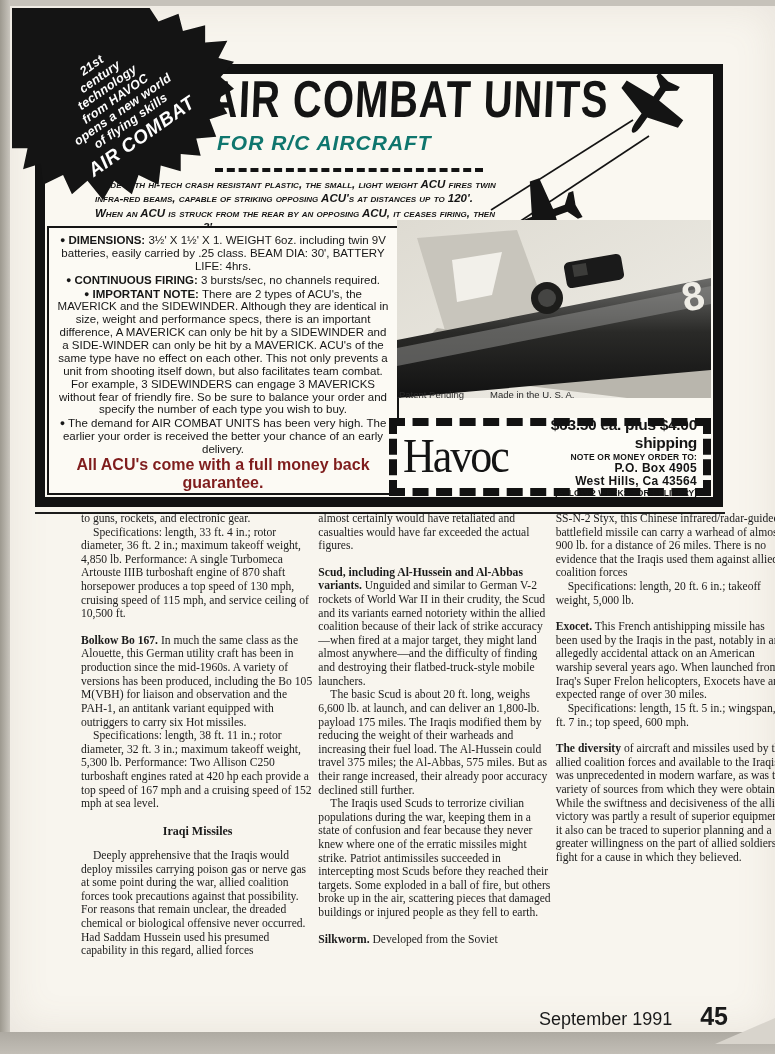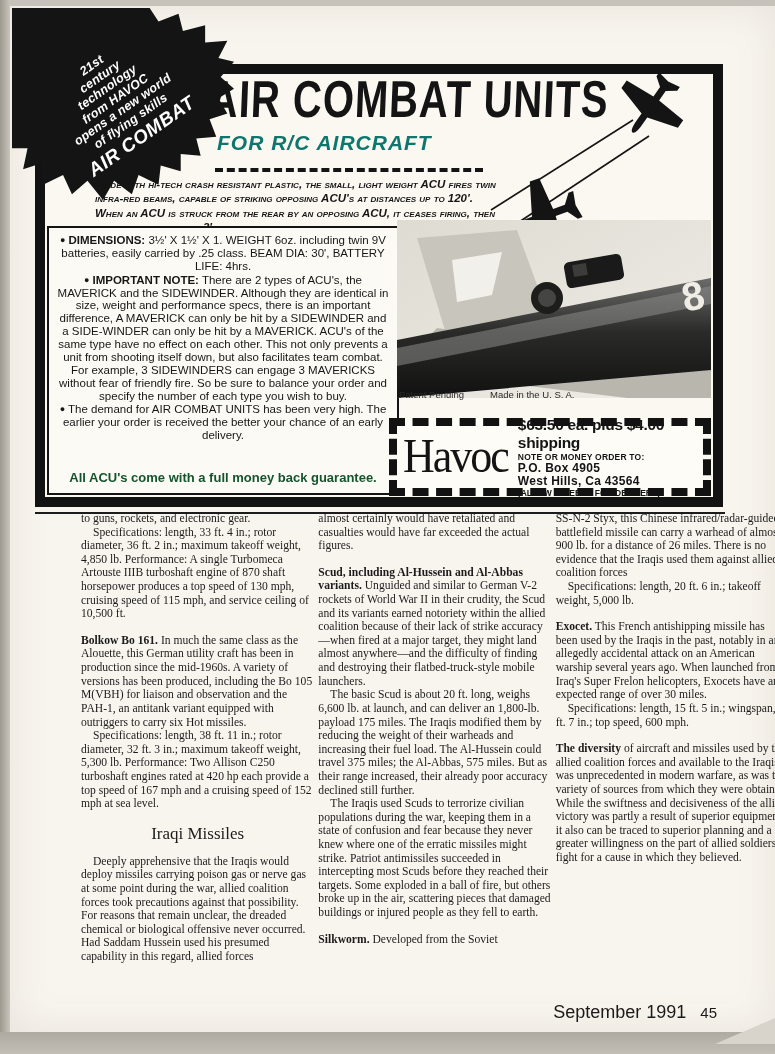--- a/index.html
+++ b/index.html
@@ -45,76 +45,77 @@
   .intro { position:absolute; left:50px; top:103px; width:402px; font-size:11.5px;
         line-height:1.24; font-weight:bold; font-style:italic;
         font-variant:small-caps; color:#141414; }
 
   .bullet-box { position:absolute; left:2px; top:152px; width:352px; height:269px;
         border:2px solid #141414; background:#fcfaf4; padding:5px 8px 6px 8px;
         display:flex; flex-direction:column; overflow:hidden; }
   .bullet-box p { font-size:11.5px; line-height:1.12; color:#161616; margin:1px 0 0 0;text-align:center; }
   .bullet-box p b { font-weight:bold; }
   .bullet-dot { font-size:9px; margin-right:3px; position:relative; top:-1px; }
-  .guarantee { margin-top:auto; text-align:center; font-weight:bold; font-size:13px;
-        color:#14532d; padding-bottom:2px; }
+  .guarantee { margin-top:auto; text-align:center; font-weight:bold; font-size:16px;
+        color:#7f1d1d; padding-bottom:2px; }
 
   .planes { position:absolute; left:438px; top:-16px; width:228px; height:195px; }
 
   .photo { position:absolute; left:352px; top:146px; width:314px; height:178px; }
   .photo svg { display:block; }
   .photo-caption { position:absolute; left:354px; top:315px; width:310px;
         font-size:9.5px; color:#2a2a2a; display:flex; gap:26px; }
 
   .order-box { position:absolute; left:344px; top:344px; width:322px; height:78px;
         border:8px dashed #121212; background:#fdfcf7; display:flex;
         align-items:center; padding:2px 6px; }
   .brand { font-family:"Liberation Serif", serif; font-size:44px; color:#141414;
         letter-spacing:-2px; line-height:1; transform:scaleY(1.08); }
-  .order-right { margin-left:10px; color:#141414; }
+  .order-right { margin-left:10px; color:#141414;text-align:right; }
   .order-price { font-size:15.5px; font-weight:bold; letter-spacing:-.3px; }
   .order-to { font-size:8.5px; font-weight:bold; letter-spacing:.2px; }
   .order-addr { font-size:12px; font-weight:bold; letter-spacing:.3px; line-height:1.08; }
   .order-delivery { font-size:8.5px; font-weight:bold; }
 
   
   .article-rule { position:absolute; left:35px; top:512px; width:690px; height:2px;
         background:#1c1c1c; border:none; }
 
   .columns { position:absolute; left:37px; top:512px; width:708px; height:486px;
         display:flex; gap:4px; overflow:hidden;margin-left:44px; }
   .col { flex:1 1 0; font-family:"Liberation Serif", serif; font-size:11.6px;
         line-height:1.175; color:#1b1b1b; }
   .col p { margin:0; }
   .col p.indent { text-indent:12px; }
   .col p.gap { margin-top:13px; }
-  .col h3 { text-align:center; font-size:17px; font-weight:normal; margin:13px 0 11px 0; }
+  .col h3 { text-align:center; font-size:12px; font-weight:bold; margin:13px 0 11px 0; }
   .endmark { float:right; width:9px; height:9px; border:1.3px solid #1b1b1b;
         margin-top:3px; }
 
-  .footer { position:absolute; top:1002px; right:58px; display:flex;
-        align-items:baseline; gap:14px; color:#1a1a1a; }
+  .footer { position:absolute; top:1002px; right:47px; display:flex;
+        align-items:baseline; gap:28px; color:#1a1a1a; }
   .footer .issue { font-size:18px; }
-  .footer .pageno { font-size:15px; font-weight:normal; }
+  .footer .pageno { font-size:25px; font-weight:bold; }
 </style>
 </head>
 <body>
 
 <div class="page">
   <div class="paper"></div>
 
   <div class="ad">
     <div class="headline">AIR COMBAT UNITS</div>
     <div class="subhead">FOR R/C AIRCRAFT</div>
     <div class="dash-rule"></div>
     <div class="intro">Made with hi-tech crash resistant plastic, the small, light weight ACU fires twin infra-red beams, capable of striking opposing ACU's at distances up to 120'. When an ACU is struck from the rear by an opposing ACU, it ceases firing, then releases and trails a 3' streamer.</div>
 
     <div class="bullet-box">
       <div id="bullets">
           <p><span class="bullet-dot">●</span><b>DIMENSIONS:</b> 3½' X 1½' X 1. WEIGHT 6oz. including twin 9V batteries, easily carried by .25 class. BEAM DIA: 30', BATTERY LIFE: 4hrs.</p>
+          <p><span class="bullet-dot">●</span><b>CONTINUOUS FIRING:</b> 3 bursts/sec, no channels required.</p>
           <p><span class="bullet-dot">●</span><b>IMPORTANT NOTE:</b> There are 2 types of ACU's, the MAVERICK and the SIDEWINDER. Although they are identical in size, weight and performance specs, there is an important difference, A MAVERICK can only be hit by a SIDEWINDER and a SIDE-WINDER can only be hit by a MAVERICK. ACU's of the same type have no effect on each other. This not only prevents a unit from shooting itself down, but also facilitates team combat. For example, 3 SIDEWINDERS can engage 3 MAVERICKS without fear of friendly fire. So be sure to balance your order and specify the number of each type you wish to buy.</p>
           <p><span class="bullet-dot">●</span>The demand for AIR COMBAT UNITS has been very high. The earlier your order is received the better your chance of an early delivery.</p>
         </div>
       <div class="guarantee">All ACU's come with a full money back guarantee.</div>
     </div>
 
     <svg class="planes" viewBox="0 0 228 195">
       <line x1="150" y1="62" x2="8" y2="152" stroke="#141414" stroke-width="1.6"></line>
       <line x1="166" y1="78" x2="30" y2="168" stroke="#141414" stroke-width="1.6"></line>
       <path d="M 0 -28 C 2 -28 3 -24 3 -18 L 3 -10 L 30 -2 L 30 6 L 3 8 L 3 18 L 11 24 L 11 28 L 0 26 L -11 28 L -11 24 L -3 18 L -3 8 L -30 6 L -30 -2 L -3 -10 L -3 -18 C -3 -24 -2 -28 0 -28 Z" transform="translate(168,48) rotate(215) scale(1.15)" fill="#141414"></path>
@@ -175,21 +176,21 @@
         <div>AIR COMBAT</div>
       </div>
   </div>
 
   <hr class="article-rule">
 
   <div class="columns" id="columns">
       <div class="col">
         <p>to guns, rockets, and electronic gear.</p>
         <p class="indent">Specifications: length, 33 ft. 4 in.; rotor diameter, 36 ft. 2 in.; maximum takeoff weight, 4,850 lb. Performance: A single Turbomeca Artouste IIIB turboshaft engine of 870 shaft horsepower produces a top speed of 130 mph, cruising speed of 115 mph, and service ceiling of 10,500 ft.</p>
-        <p class="gap"><b>Bolkow Bo 161.</b> In much the same class as the Alouette, this German utility craft has been in production since the mid-1960s. A variety of versions has been produced, including the Bo 105 M(VBH) for liaison and observation and the PAH-1, an antitank variant equipped with outriggers to carry six Hot missiles.</p>
+        <p class="gap"><b>Bolkow Bo 167.</b> In much the same class as the Alouette, this German utility craft has been in production since the mid-1960s. A variety of versions has been produced, including the Bo 105 M(VBH) for liaison and observation and the PAH-1, an antitank variant equipped with outriggers to carry six Hot missiles.</p>
         <p class="indent">Specifications: length, 38 ft. 11 in.; rotor diameter, 32 ft. 3 in.; maximum takeoff weight, 5,300 lb. Performance: Two Allison C250 turboshaft engines rated at 420 hp each provide a top speed of 167 mph and a cruising speed of 152 mph at sea level.</p>
         <h3>Iraqi Missiles</h3>
         <p class="indent">Deeply apprehensive that the Iraqis would deploy missiles carrying poison gas or nerve gas at some point during the war, allied coalition forces took precautions against that possibility. For reasons that remain unclear, the dreaded chemical or biological offensive never occurred. Had Saddam Hussein used his presumed capability in this regard, allied forces</p>
       </div>
       <div class="col">
         <p>almost certainly would have retaliated and casualties would have far exceeded the actual figures.</p>
         <p class="gap"><b>Scud, including Al-Hussein and Al-Abbas variants.</b> Unguided and similar to German V-2 rockets of World War II in their crudity, the Scud and its variants earned notoriety within the allied coalition because of their lack of strike accuracy—when fired at a major target, they might land almost anywhere—and the difficulty of finding and destroying their flatbed-truck-style mobile launchers.</p>
         <p class="indent">The basic Scud is about 20 ft. long, weighs 6,600 lb. at launch, and can deliver an 1,800-lb. payload 175 miles. The Iraqis modified them by reducing the weight of their warheads and increasing their fuel load. The Al-Hussein could travel 375 miles; the Al-Abbas, 575 miles. But as their range increased, their already poor accuracy declined still further.</p>
         <p class="indent">The Iraqis used Scuds to terrorize civilian populations during the war, keeping them in a state of confusion and fear because they never knew where one of the erratic missiles might strike. Patriot antimissiles succeeded in intercepting most Scuds before they reached their targets. Some exploded in a ball of fire, but others broke up in the air, scattering pieces that damaged buildings or injured people as they fell to earth.</p>
         <p class="gap"><b>Silkworm.</b> Developed from the Soviet</p>

